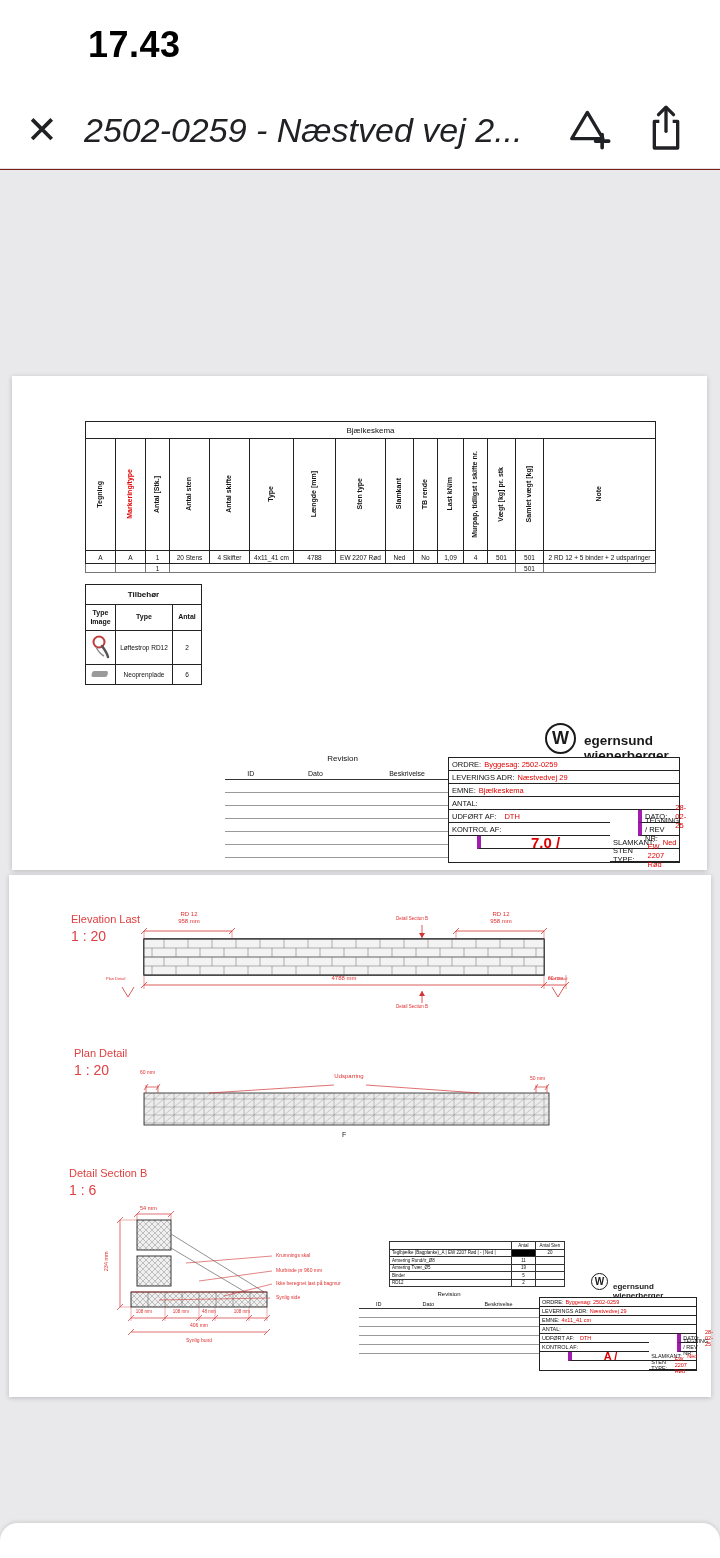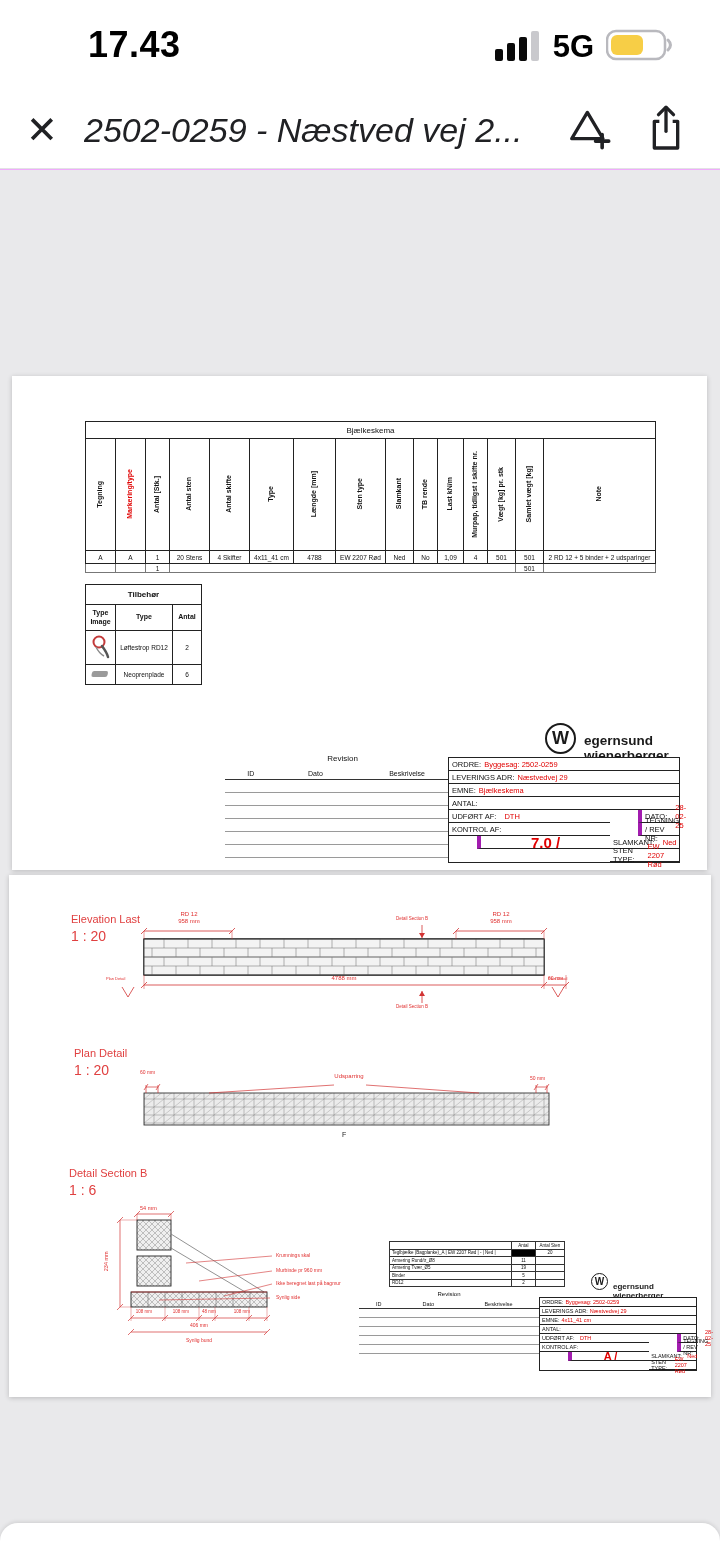--- a/index.html
+++ b/index.html
@@ -1,18 +1,18 @@
 <!DOCTYPE html>
 <html><head>
 <meta charset="utf-8">
 <style>
   * { margin:0; padding:0; box-sizing:border-box; }
   html,body { background:#ccc; }
   body { font-family:"Liberation Sans", sans-serif; }
-  .screen { position:relative; width:720px; height:1558px; background:#f0abfc; overflow:hidden; margin:0 auto; }
+  .screen { position:relative; width:720px; height:1558px; background:#7f1d1d; overflow:hidden; margin:0 auto; }
 
   
   .statusbar { position:absolute; top:0; left:0; right:0; height:92px; background:#fff; }
   .time { position:absolute; left:88px; top:24px; font-size:36px; font-weight:600; color:#000; letter-spacing:.5px; }
   .sb-right { position:absolute; right:44px; top:28px; display:flex; align-items:center; gap:12px; }
   .net-label { font-size:31px; font-weight:600; color:#000; }
 
   
   .appbar { position:absolute; top:92px; left:0; right:0; height:77px; background:#fff;
             border-bottom:1px solid #e2e2e4; display:flex; align-items:center; }
@@ -110,38 +110,20 @@
   .parts .hd { font-size:4.5px; text-align:center; font-weight:normal; }
   .blackcell { background:#000; }
 </style>
 </head>
 <body>
 
 <div class="screen">
 
   <div class="statusbar">
     <div class="time">17.43</div>
-    <div class="sb-right">
-      <span>
-        <svg width="46" height="32" viewBox="0 0 46 32">
-          <rect x="0" y="20" width="8" height="12" rx="2" fill="#0a0a0a"></rect>
-          <rect x="12" y="14" width="8" height="18" rx="2" fill="#0a0a0a"></rect>
-          <rect x="24" y="8" width="8" height="24" rx="2" fill="#0a0a0a"></rect>
-          <rect x="36" y="2" width="8" height="30" rx="2" fill="#c9c9cd"></rect>
-        </svg>
-      </span>
-      <span class="net-label">5G</span>
-      <span>
-        <svg width="70" height="34" viewBox="0 0 70 34">
-          <rect x="1" y="3" width="58" height="28" rx="9" fill="none" stroke="#b9b9be" stroke-width="2.5"></rect>
-          <rect x="5" y="7" width="32" height="20" rx="6" fill="#f7ce46"></rect>
-          <path d="M62 12 q5 5 0 10" stroke="#b9b9be" stroke-width="3" fill="none" stroke-linecap="round"></path>
-        </svg>
-      </span>
-    </div>
   </div>
 
   <div class="appbar">
     <div class="close-btn">✕</div>
     <div class="app-title">2502-0259 - Næstved vej 2...</div>
     <div class="appbar-actions">
       <div class="icon-btn">
         <span>
           <svg width="46" height="46" viewBox="0 0 28 28">
             <path d="M13 4.5 L22.5 20.5 L3.5 20.5 Z" fill="none" stroke="#202124" stroke-width="2" stroke-linejoin="round"></path>

